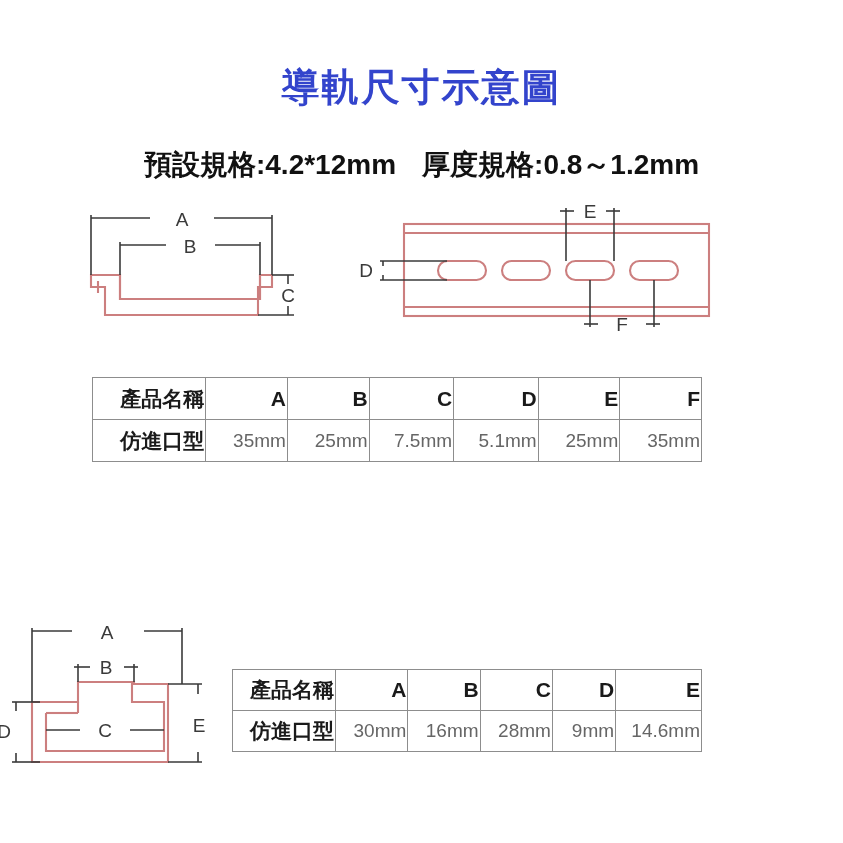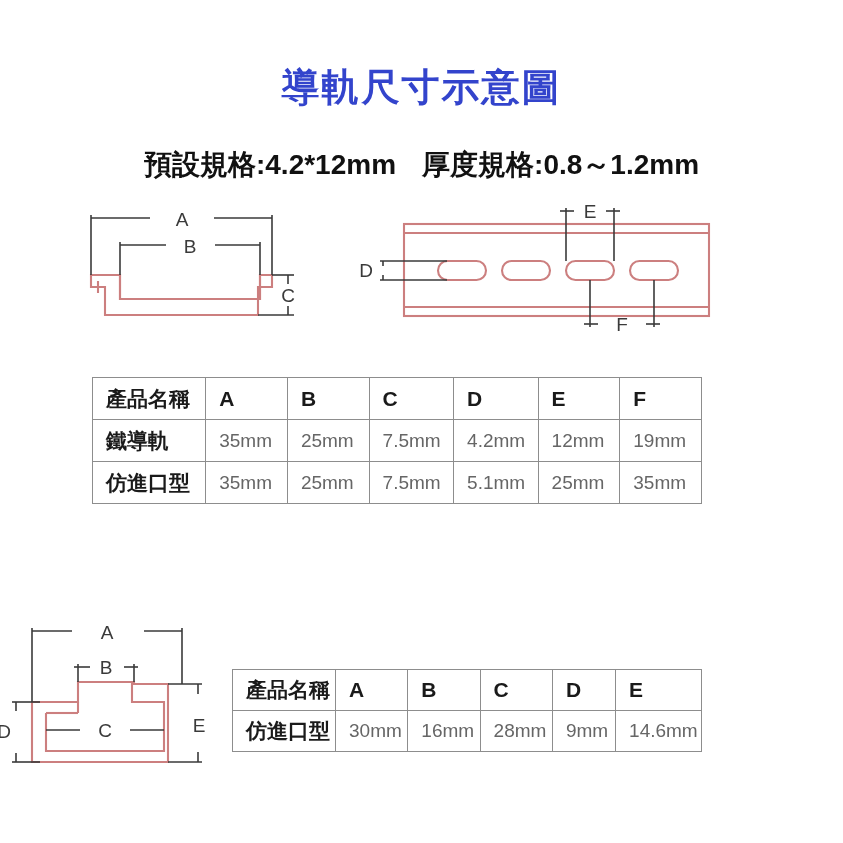--- a/index.html
+++ b/index.html
@@ -62,21 +62,21 @@
 
   
   table.spec-table {
     position: absolute;
     border-collapse: collapse;
     background: #ffffff;
   }
   table.spec-table th,
   table.spec-table td {
     border: 1.5px solid #8d8d8d;
-    text-align: left;
+    text-align: right;
     vertical-align: middle;
     white-space: nowrap;
     padding-left: 13px;
   }
   table.spec-table th {
     font-size: 21px;
     font-weight: bold;
     color: #1a1a1a;
   }
   table.spec-table td.row-name {
@@ -238,29 +238,20 @@
         <th class="c-dim">A</th>
         <th class="c-dim">B</th>
         <th class="c-dim">C</th>
         <th class="c-dim">D</th>
         <th class="c-dim">E</th>
         <th class="c-dim">F</th>
       </tr>
     </thead>
     <tbody>
       <tr>
-        <td class="row-name">鐵導軌</td>
-        <td class="val">35mm</td>
-        <td class="val">25mm</td>
-        <td class="val">7.5mm</td>
-        <td class="val">4.2mm</td>
-        <td class="val">12mm</td>
-        <td class="val">19mm</td>
-      </tr>
-      <tr>
         <td class="row-name">仿進口型</td>
         <td class="val">35mm</td>
         <td class="val">25mm</td>
         <td class="val">7.5mm</td>
         <td class="val">5.1mm</td>
         <td class="val">25mm</td>
         <td class="val">35mm</td>
       </tr>
     </tbody>
   </table>

